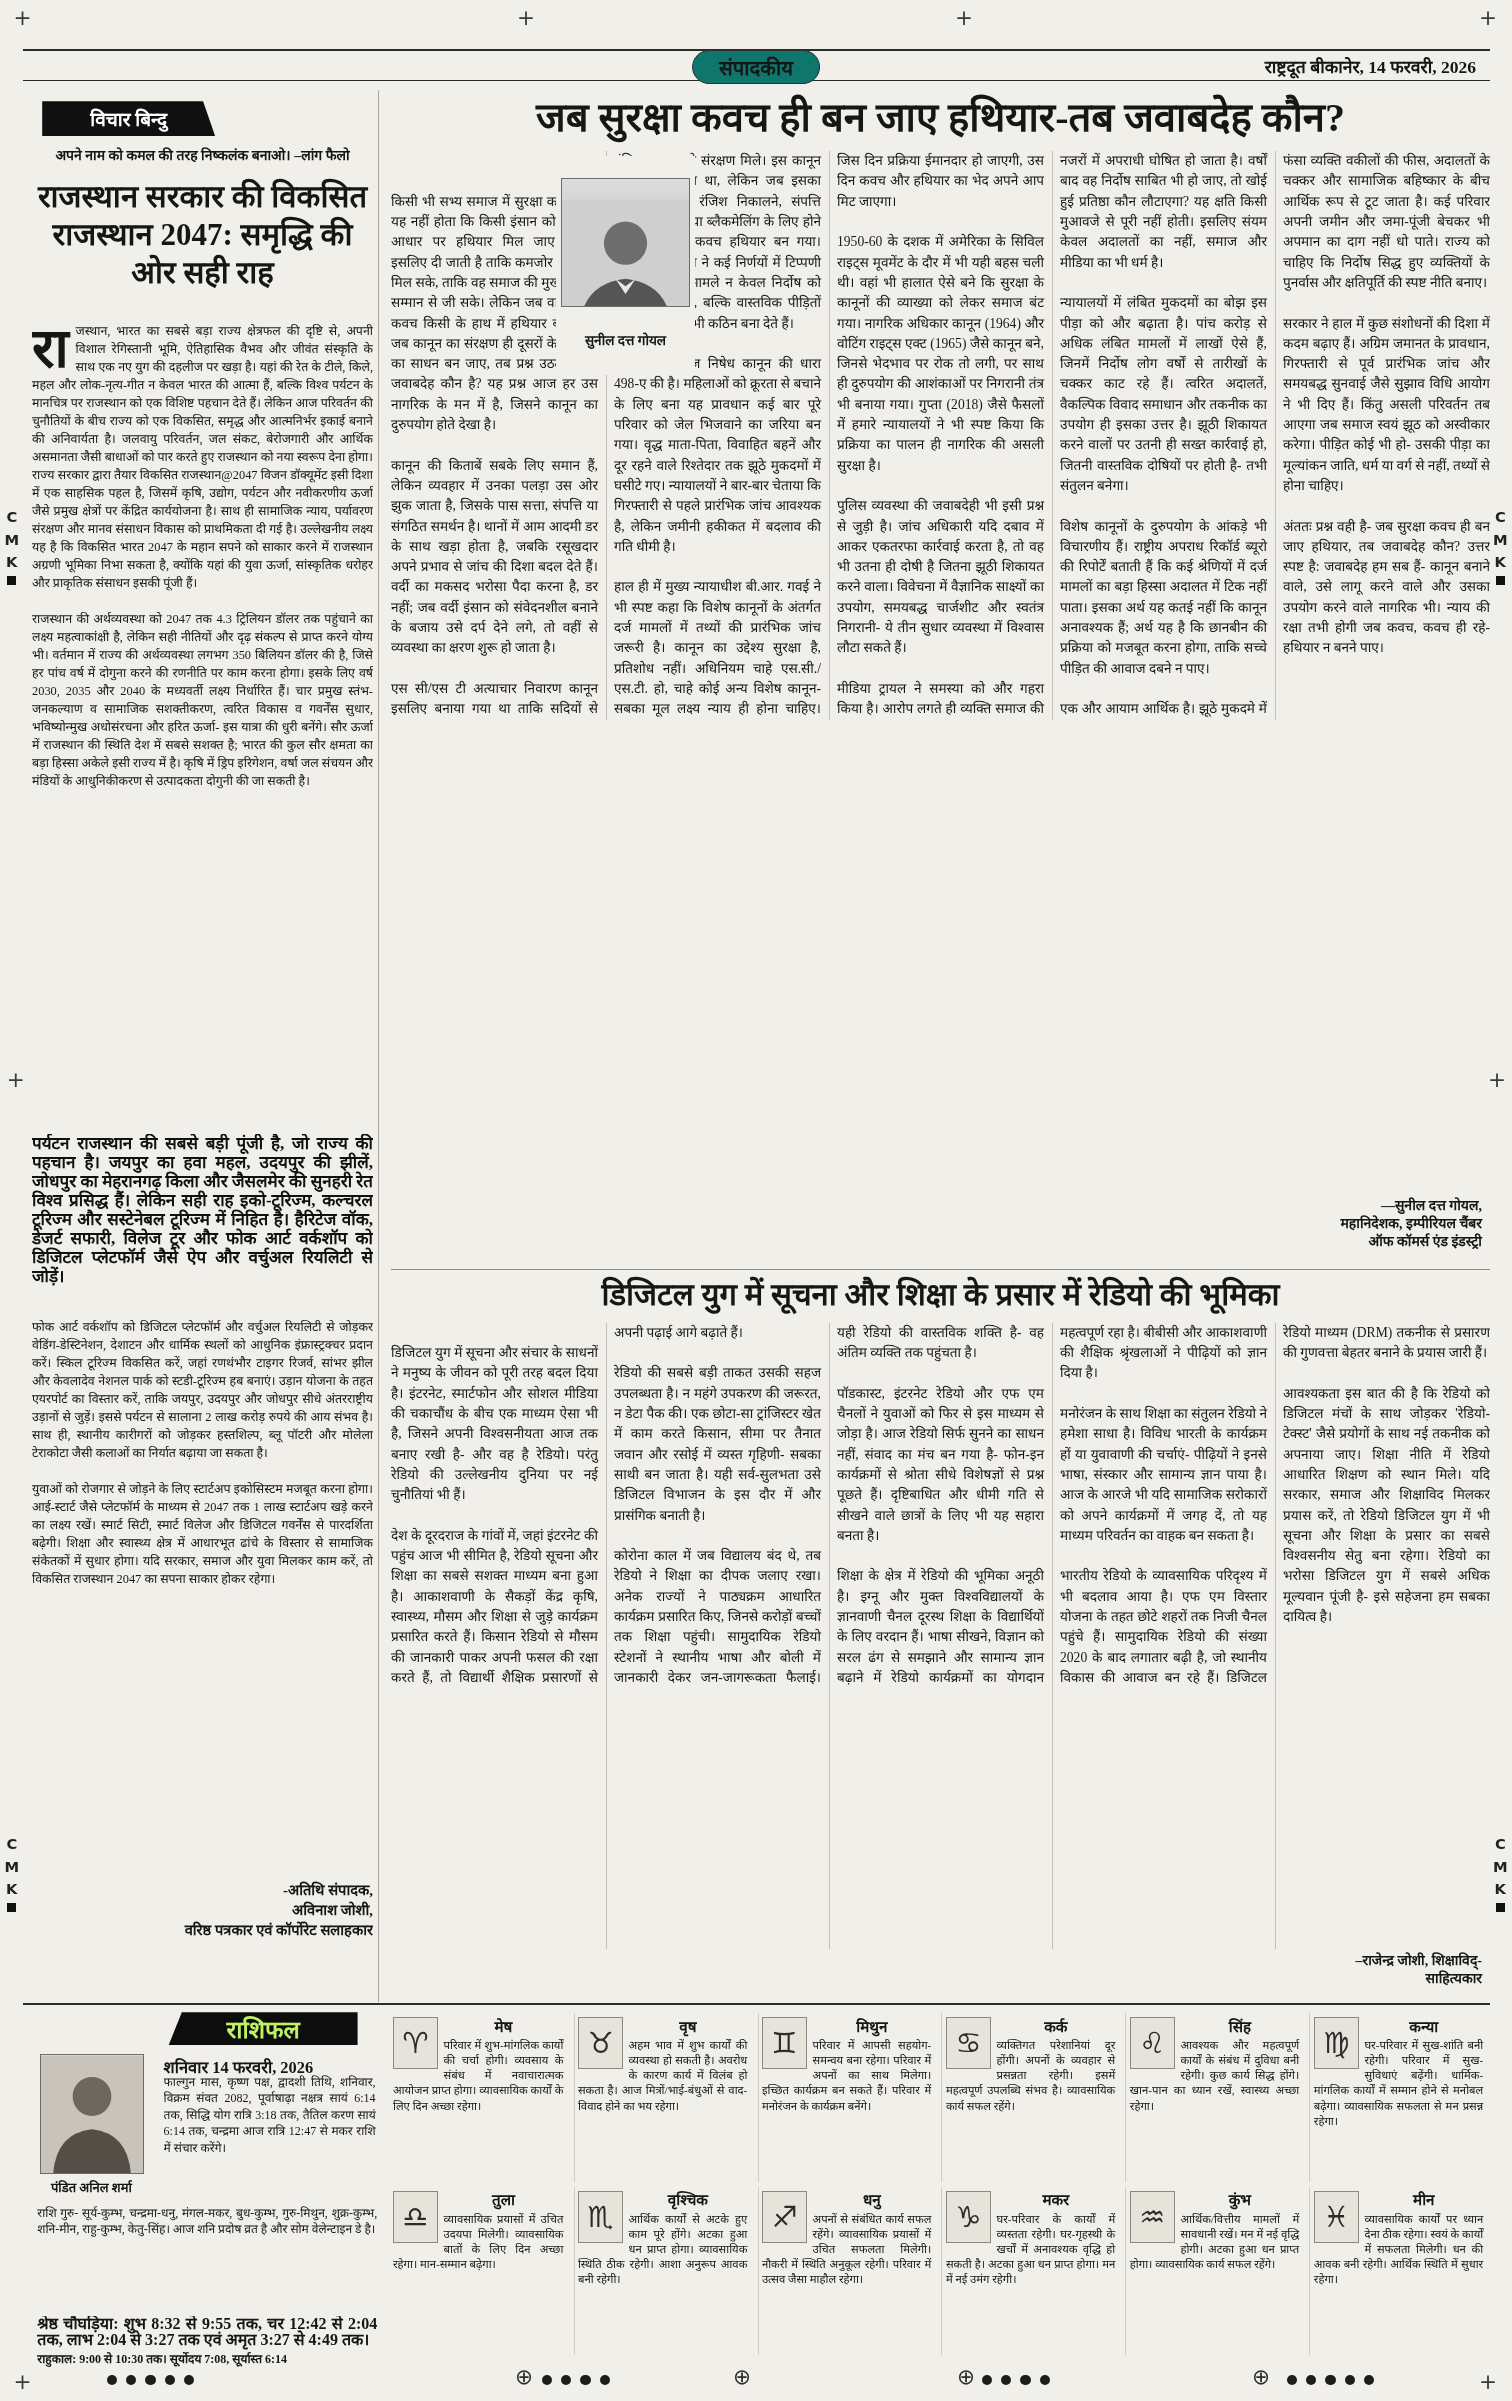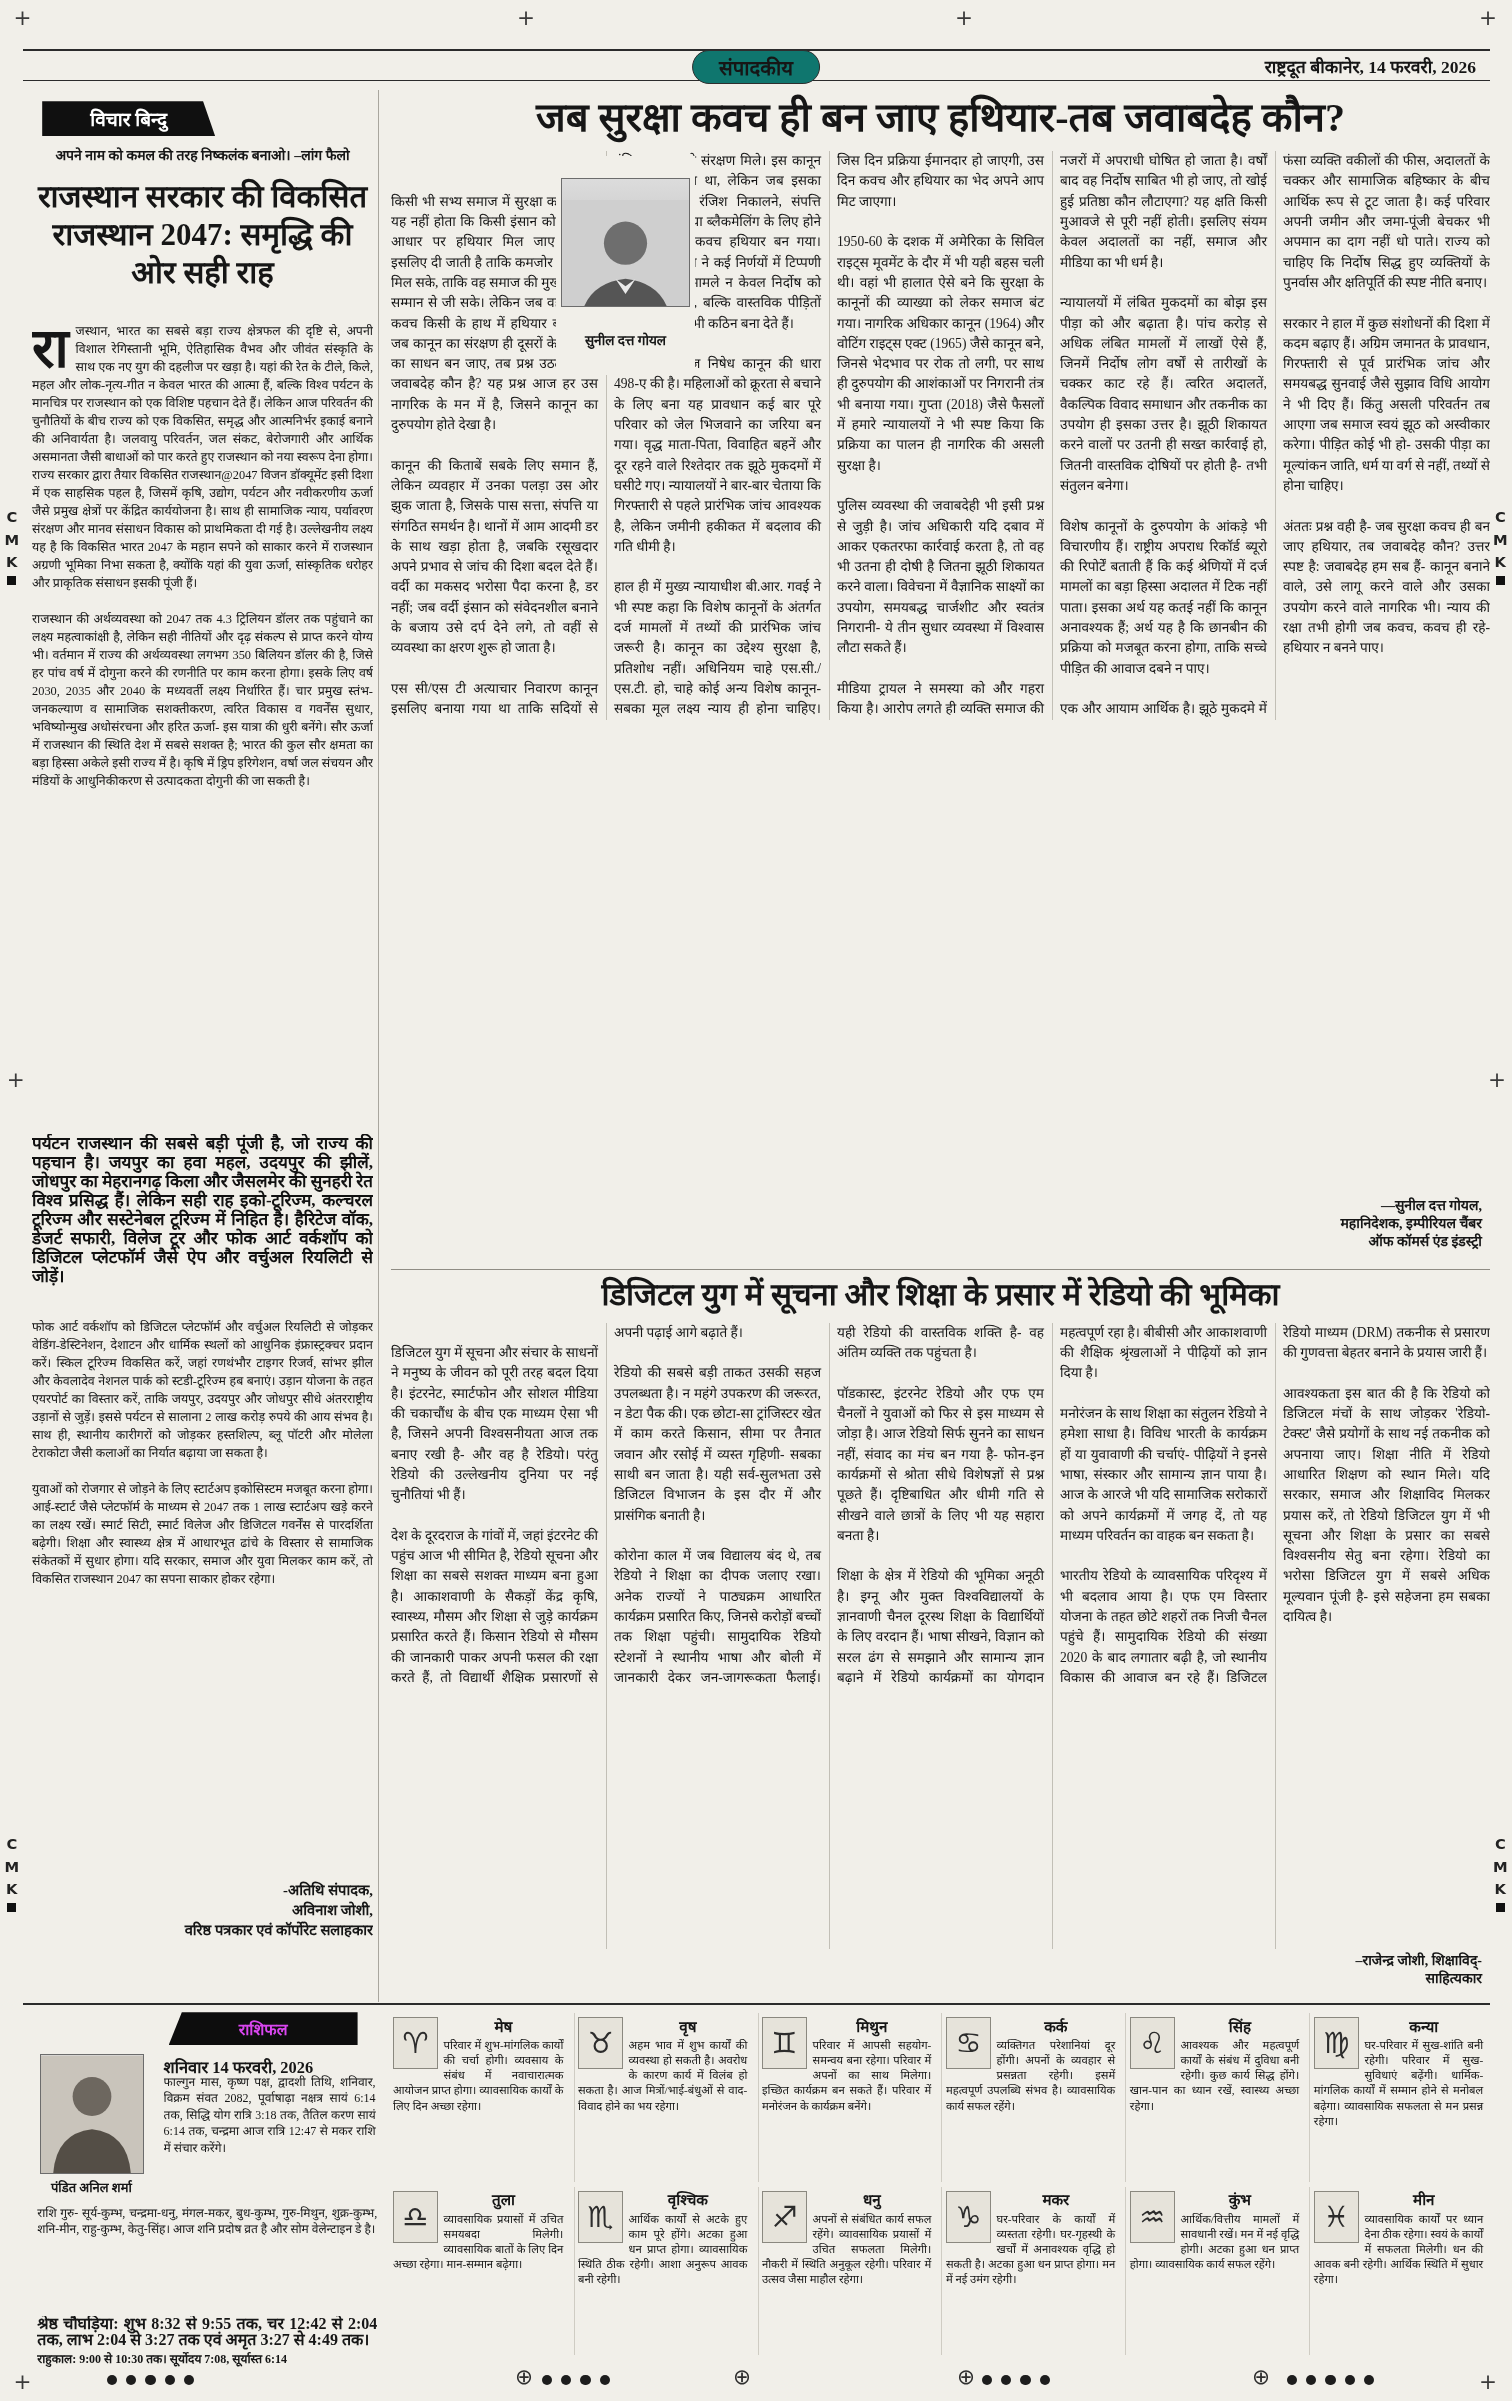--- a/index.html
+++ b/index.html
@@ -63,22 +63,22 @@
   .photo-frame svg { display:block; width:100%; height:100%; }
   .photo-caption { font-size:13.6px; font-weight:bold; margin-top:3.4px; }
   .inset-1 { left:165px; top:4.5px; width:139px; }
   .inset-1 .photo-frame { width:129px; height:129px; }
   .inset-2 { left:141px; top:19px; width:125px; }
   .inset-2 .photo-frame { width:115px; height:131px; }
   .h-rule-main { position:absolute; left:391px; width:1099px; height:1.1px; background:#8f8c84; }
   
   .rashifal { position:absolute; left:22.6px; top:2010px; width:1467px; height:349px; }
   .rashifal-band {
-    position:absolute; left:146px; top:2.3px; width:189px; height:33px; background:#0d0d0d; color:#d946ef;
-    font-size:16px; font-weight:bold; display:flex; align-items:center; justify-content:center;
+    position:absolute; left:146px; top:2.3px; width:189px; height:33px; background:#0d0d0d; color:#bef264;
+    font-size:24px; font-weight:bold; display:flex; align-items:center; justify-content:center;
     clip-path: polygon(7% 0, 100% 0, 100% 100%, 0 100%);
   }
   .pandit-photo { position:absolute; left:17px; top:44px; width:106px; }
   .pandit-photo .photo-frame { width:104px; height:120px; }
   .pandit-caption { position:absolute; left:6.8px; top:168px; width:124px; text-align:center; font-size:13px; font-weight:bold; }
   .rashifal-date { position:absolute; left:141px; top:45px; font-size:16.4px; font-weight:bold; }
   .panchang { position:absolute; left:141px; top:64px; width:212px; height:121px; overflow:hidden; font-size:12px; line-height:16.4px; text-align:justify; }
   .grah-line { position:absolute; left:14.7px; top:195px; width:340px; height:65px; overflow:hidden; font-size:12px; line-height:16.4px; text-align:justify; }
   .chaughadiya { position:absolute; left:14.7px; top:266px; width:340px; height:49px; overflow:hidden; font-size:16px; line-height:16.4px; font-weight:bold; text-align:justify;margin-top:40px; }
   .rahukal { position:absolute; left:14.7px; top:313px; width:340px; font-size:12px; line-height:16.4px; font-weight:bold;margin-top:28px; }
@@ -284,21 +284,21 @@
         <div class="sign-text">आवश्यक और महत्वपूर्ण कार्यों के संबंध में दुविधा बनी रहेगी। कुछ कार्य सिद्ध होंगे। खान-पान का ध्यान रखें, स्वास्थ्य अच्छा रहेगा।</div>
       </div>
       <div class="sign-cell">
         <div class="zodiac-icon">♍</div>
         <div class="sign-name">कन्या</div>
         <div class="sign-text">घर-परिवार में सुख-शांति बनी रहेगी। परिवार में सुख-सुविधाएं बढ़ेंगी। धार्मिक-मांगलिक कार्यों में सम्मान होने से मनोबल बढ़ेगा। व्यावसायिक सफलता से मन प्रसन्न रहेगा।</div>
       </div>
       <div class="sign-cell">
         <div class="zodiac-icon">♎</div>
         <div class="sign-name">तुला</div>
-        <div class="sign-text">व्यावसायिक प्रयासों में उचित समयबदा मिलेगी। व्यावसायिक बातों के लिए दिन अच्छा रहेगा। मान-सम्मान बढ़ेगा।</div>
+        <div class="sign-text">व्यावसायिक प्रयासों में उचित उदयपा मिलेगी। व्यावसायिक बातों के लिए दिन अच्छा रहेगा। मान-सम्मान बढ़ेगा।</div>
       </div>
       <div class="sign-cell">
         <div class="zodiac-icon">♏</div>
         <div class="sign-name">वृश्चिक</div>
         <div class="sign-text">आर्थिक कार्यों से अटके हुए काम पूरे होंगे। अटका हुआ धन प्राप्त होगा। व्यावसायिक स्थिति ठीक रहेगी। आशा अनुरूप आवक बनी रहेगी।</div>
       </div>
       <div class="sign-cell">
         <div class="zodiac-icon">♐</div>
         <div class="sign-name">धनु</div>
         <div class="sign-text">अपनों से संबंधित कार्य सफल रहेंगे। व्यावसायिक प्रयासों में उचित सफलता मिलेगी। नौकरी में स्थिति अनुकूल रहेगी। परिवार में उत्सव जैसा माहौल रहेगा।</div>

